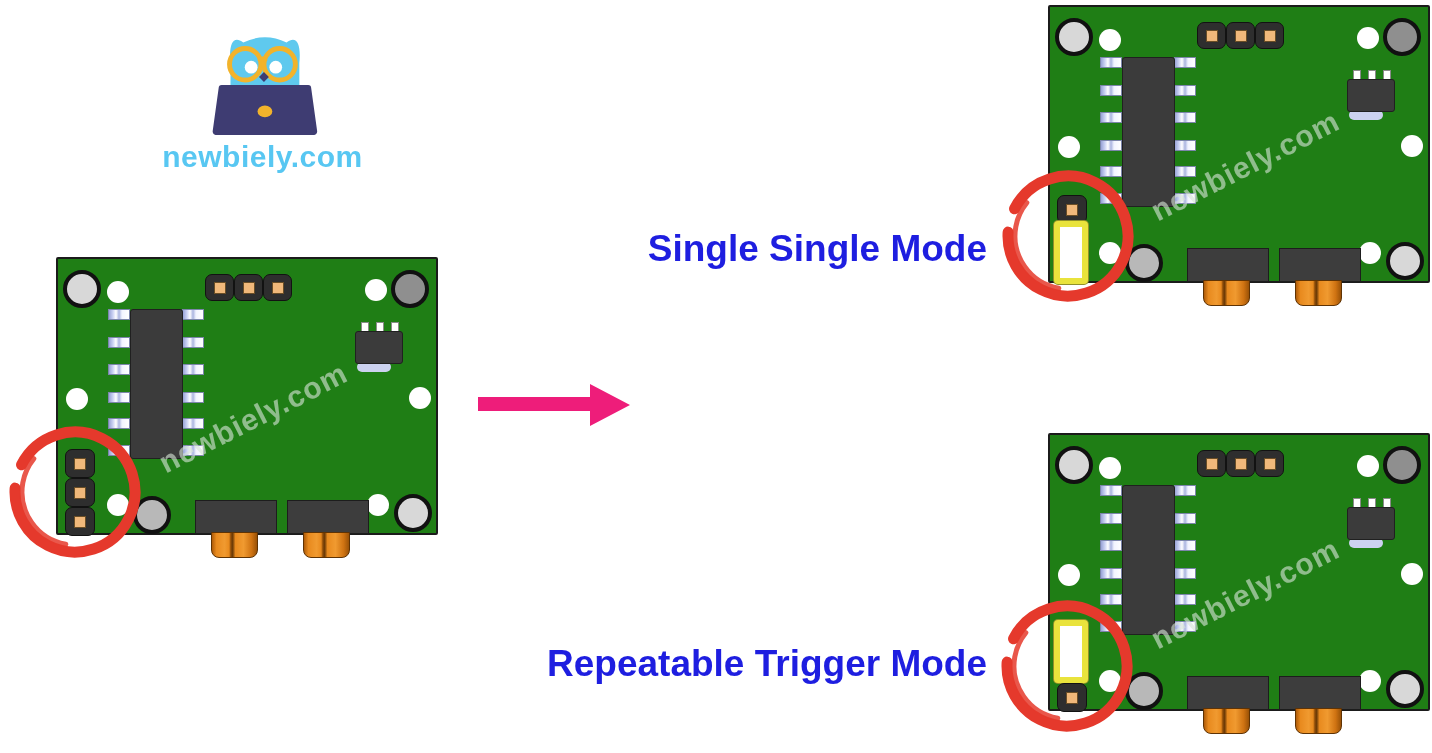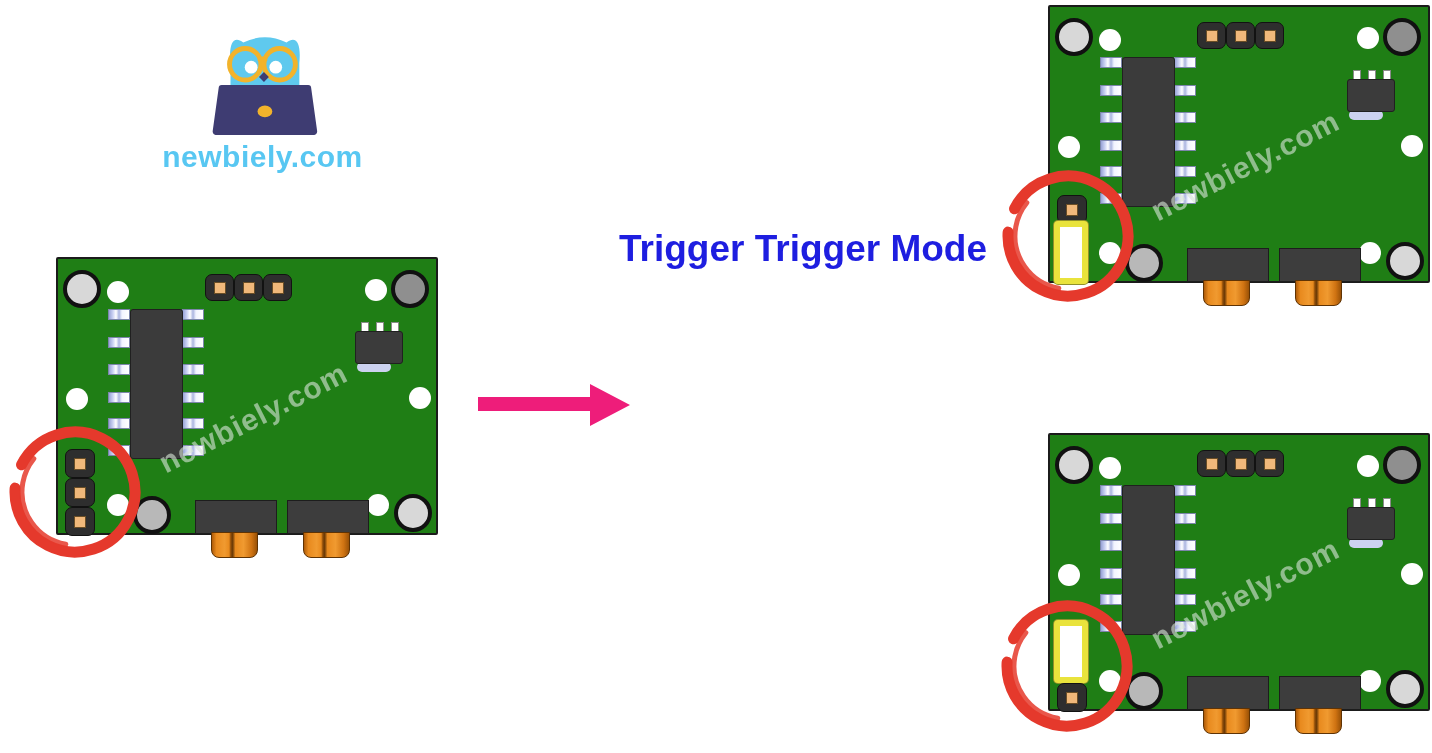--- a/index.html
+++ b/index.html
@@ -272,21 +272,22 @@
       <div class="jcell jp-bot">
         <div class="pad"></div>
       </div>
       <div class="wm">newbiely.com</div>
     </div>
 
   <svg id="arrow" viewBox="0 0 154 46">
     <polygon points="0,15 112,15 112,2 152,23 112,44 112,29 0,29" fill="#ee1d7a"></polygon>
   </svg>
 
-  <div class="mode-label" id="label-single">Trigger Trigger Mode</div>
+  <div class="mode-label" id="label-single">Single Single Mode</div>
+  <div class="mode-label" id="label-repeatable">Repeatable Trigger Mode</div>
 
   <svg class="ring" id="ring-left" viewBox="0 0 160 160">
     <circle cx="80" cy="80" r="60" fill="none" stroke="#e5392c" stroke-width="11" stroke-linecap="round" stroke-dasharray="352 25" transform="rotate(-153 80 80)"></circle>
     <circle cx="80" cy="80" r="53" fill="none" stroke="#e5392c" stroke-width="5" opacity="0.85" stroke-linecap="round" stroke-dasharray="110 230" transform="rotate(100 80 80)"></circle>
   </svg>
   <svg class="ring" id="ring-single" viewBox="0 0 160 160">
     <circle cx="80" cy="80" r="60" fill="none" stroke="#e5392c" stroke-width="11" stroke-linecap="round" stroke-dasharray="352 25" transform="rotate(-153 80 80)"></circle>
     <circle cx="80" cy="80" r="53" fill="none" stroke="#e5392c" stroke-width="5" opacity="0.85" stroke-linecap="round" stroke-dasharray="110 230" transform="rotate(100 80 80)"></circle>
   </svg>
   <svg class="ring" id="ring-repeat" viewBox="0 0 160 160">

